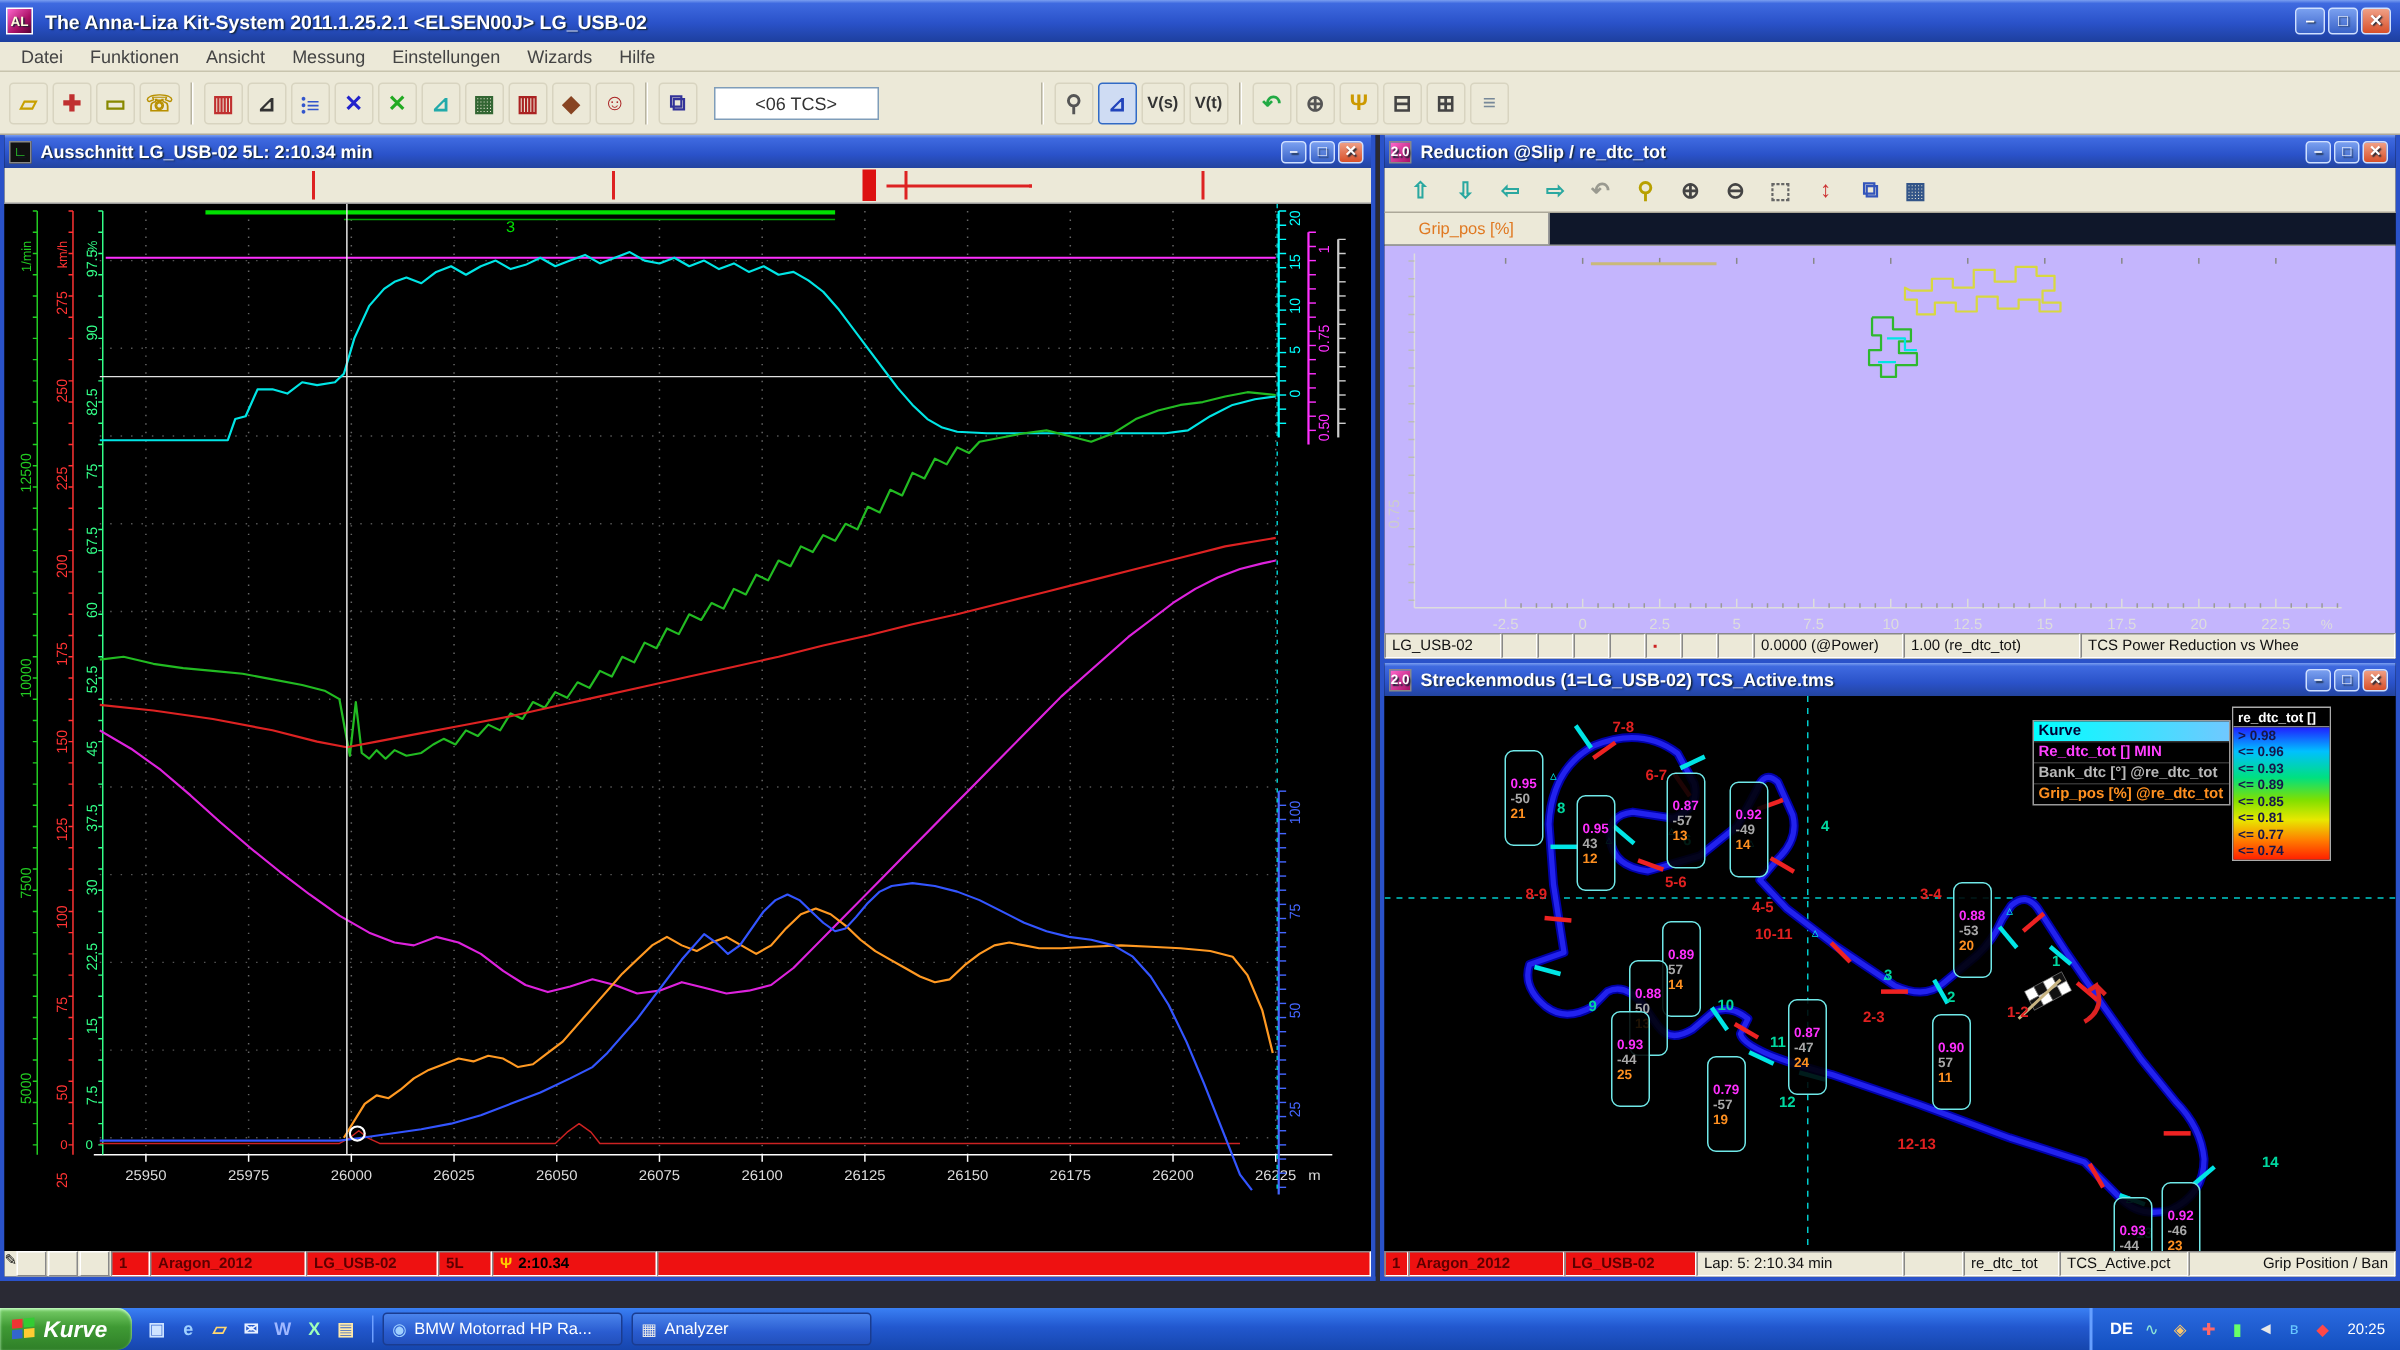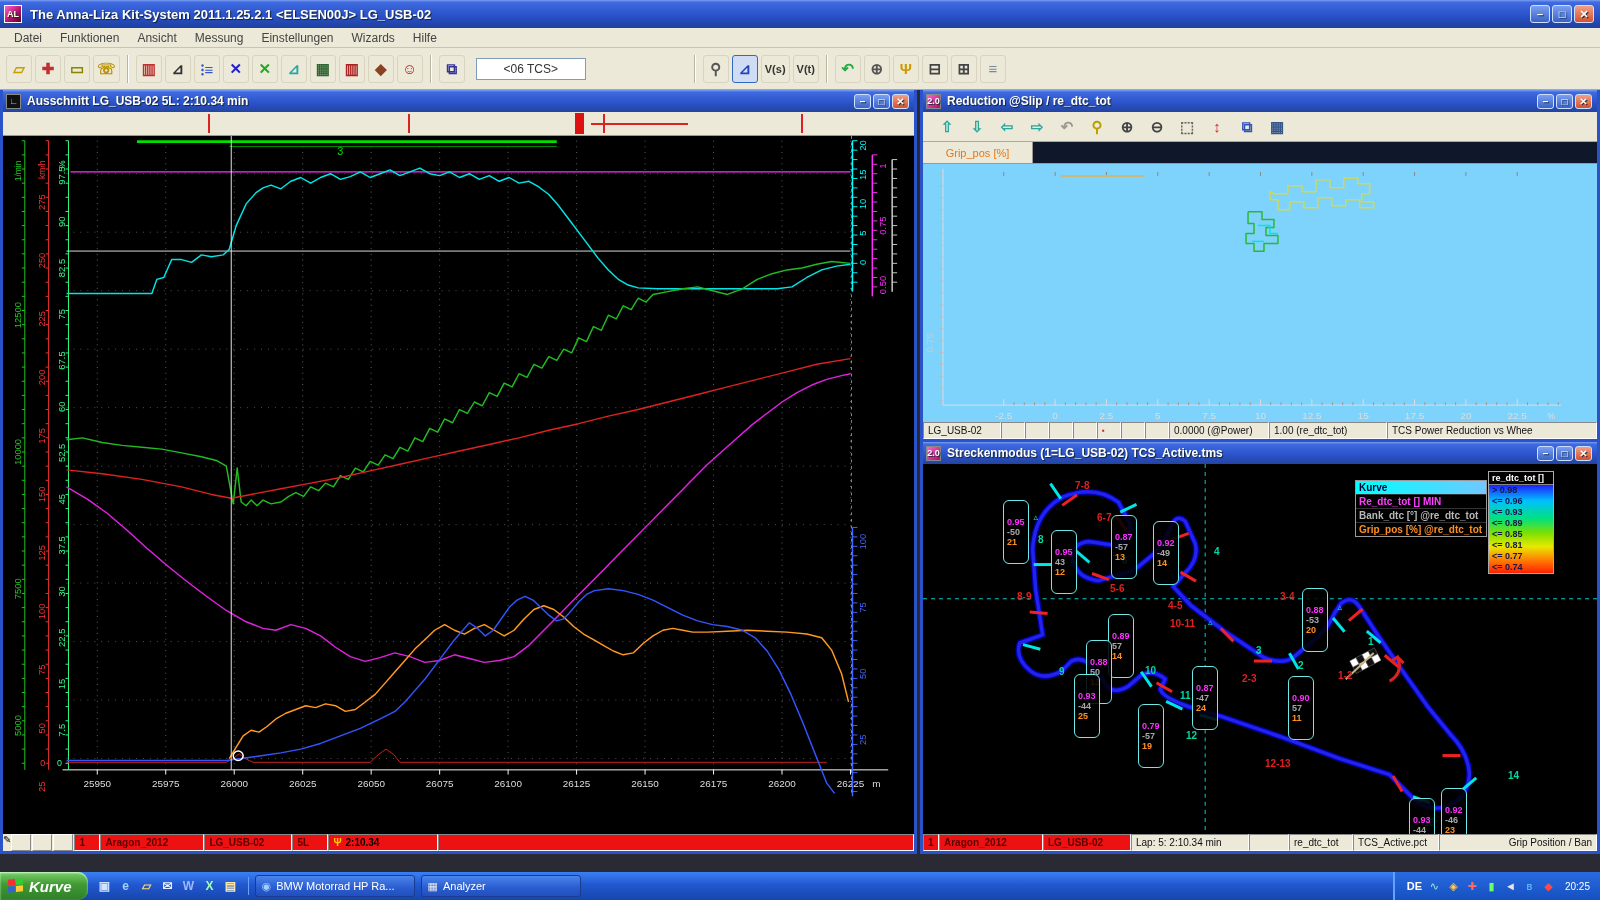--- a/index.html
+++ b/index.html
@@ -48,21 +48,21 @@
   .scell.beige{background:#ece9d8;color:#111;}
   .graybox{width:20px;background:#ece9d8;border:1px solid;border-color:#fff #888 #888 #fff;margin-right:1px;}
 
   
   #redtools{flex:0 0 30px;background:#ece9d8;border-bottom:1px solid #aca899;display:flex;align-items:center;gap:6px;padding:0 12px;}
   .rbtn{width:24px;height:24px;display:flex;align-items:center;justify-content:center;font-size:15px;font-weight:bold;border-radius:3px;}
   #colorbar{flex:0 0 22px;display:flex;background:#0f172a;border-bottom:1px solid #999;}
   #cb-label{flex:0 0 110px;display:flex;align-items:center;justify-content:center;color:#e07820;font-size:11px;background:#ece9d8;border-right:1px solid #999;}
   #cb-grad{flex:1;display:flex;background:linear-gradient(90deg,#2233ee,#00aaff 16%,#00e0cc 28%,#22cc22 42%,#99dd22 55%,#eeee22 66%,#ff9922 82%,#ff2222 100%);}
   .cbseg{flex:1;display:flex;align-items:center;justify-content:center;font-size:10px;color:#222;font-weight:bold;}
-  #redplot{flex:1;position:relative;background:#7dd3fc;}
+  #redplot{flex:1;position:relative;background:#c4b5fd;}
 
   
   #trackmap{flex:1;position:relative;background:#000;overflow:hidden;}
   .callout{position:absolute;border:1px solid #70e8e8;border-radius:6px;background:rgba(0,0,0,.88);
     padding:16px 3px;font-size:9px;font-weight:bold;line-height:10px;text-align:left;z-index:5;}
   .callout .v1{color:#ff30ff;}
   .callout .v2{color:#a8a8a8;}
   .callout .v3{color:#ff9020;}
   .seglabel{position:absolute;color:#e02020;font-size:10px;font-weight:bold;z-index:4;}
   .turnnum{position:absolute;color:#00d8a0;font-size:10px;font-weight:bold;z-index:4;}
@@ -834,21 +834,21 @@
         <div class="turnnum" style="left: 263px; top: 266px;">12</div>
         <div class="turnnum" style="left: 375px; top: 196px;">2</div>
         <div class="turnnum" style="left: 445px; top: 172px;">1</div>
         <div class="turnnum" style="left: 585px; top: 306px;">14</div>
         <div class="turnnum" style="left: 501px; top: 353px;">13</div>
       </div>
     <div class="statusbar" id="str-status">
         <div class="scell red" style="width: 16px;">1</div>
         <div class="scell red" style="width: 104px;">Aragon_2012</div>
         <div class="scell red" style="width: 88px;">LG_USB-02</div>
-        <div class="scell beige" style="width: 118px;">Lap: 5: 2:10.34 min</div>
+        <div class="scell beige" style="width: 138px;">Lap: 5: 2:10.34 min</div>
         <div class="scell beige" style="width: 40px;"></div>
         <div class="scell beige" style="width: 64px;">re_dtc_tot</div>
         <div class="scell beige" style="width: 86px;">TCS_Active.pct</div>
         <div class="scell beige" style="flex: 1 1 0%; justify-content: flex-end;">Grip Position / Ban</div>
       </div>
   </div>
 
   <div id="taskbar">
     <div id="startbtn">
       <span class="winflag">

